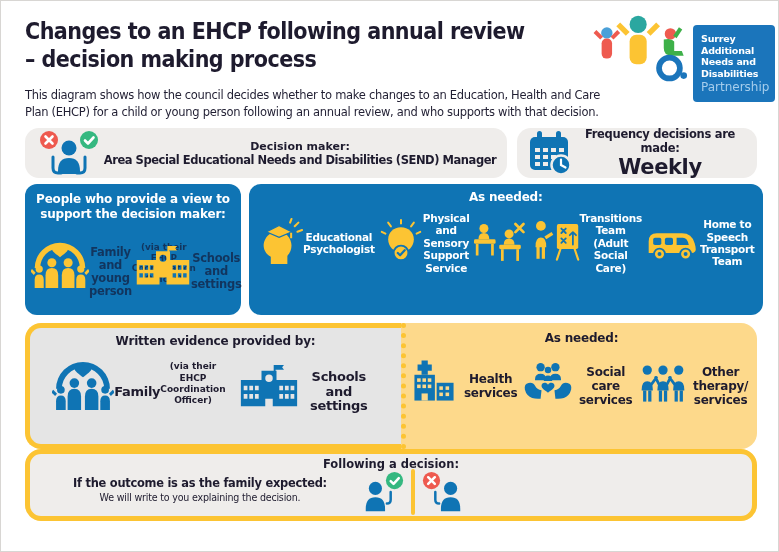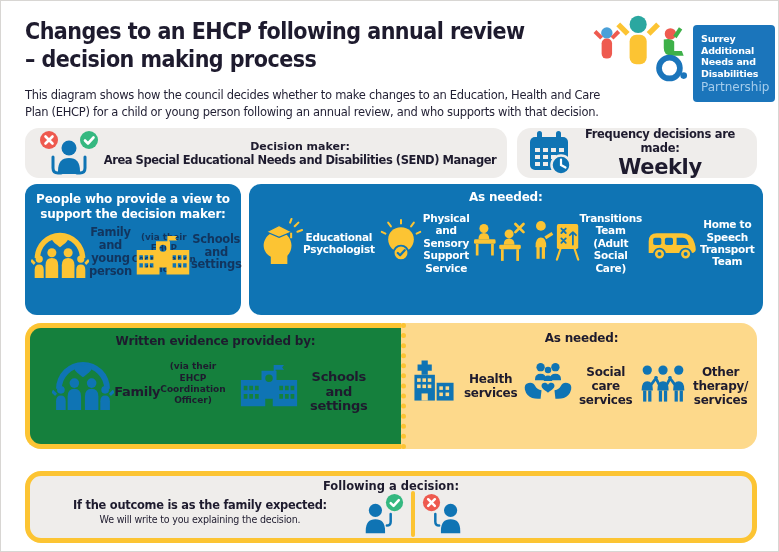--- a/index.html
+++ b/index.html
@@ -32,39 +32,39 @@
   .dm .lbl{font-size:11px;font-weight:800;}
   .dm .val{font-size:11.5px;font-weight:800;letter-spacing:-0.45px;white-space:nowrap;}
   
   .row2{top:183px;height:131px;gap:8px;}
   .providers{width:222px;box-sizing:border-box;padding:8px 6px;}
   .asneeded{flex:1;box-sizing:border-box;padding:6px 6px;}
   .bt{color:#fff;font-weight:800;font-size:12px;text-align:center;line-height:1.25;letter-spacing:-0.2px;}
   .items{display:flex;justify-content:space-around;margin-top:4px;}
   .item{display:flex;flex-direction:row;align-items:center;text-align:center;}
   .icon-slot{height:52px;display:flex;align-items:flex-end;justify-content:center;}
-  .navy-label{color:#12355e;font-weight:800;font-size:11.5px;line-height:1.12;letter-spacing:-0.3px;margin-top:0;}
+  .navy-label{color:#12355e;font-weight:800;font-size:11.5px;line-height:1.12;letter-spacing:-0.3px;margin-top:20px;}
   .navy-sub{color:#12355e;font-weight:800;font-size:8.8px;line-height:1.2;margin-top:3px;}
   .items6{display:flex;margin-top:2px;}
   .items6 .item{flex:1;padding:0 2px;}
   .items6 .icon-slot{height:50px;}
   .white-label{color:#fff;font-weight:800;font-size:10.5px;line-height:1.18;letter-spacing:-0.25px;margin-top:5px;}
   
   .row3{top:322px;height:126px;}
-  .evidence-left{width:376px;box-sizing:border-box;background:#15803d;
+  .evidence-left{width:376px;box-sizing:border-box;background:#e5e5e5;
                  border:5px solid #fcc433;border-right:none;border-radius:16px 0 0 16px;
                  padding:6px 4px;}
   .evidence-right{flex:1;background:#fdd98b;border-left:5px dotted #fcc433;
                   border-radius:0 16px 16px 0;box-sizing:border-box;padding:8px 4px;}
   .dk-title{font-weight:800;font-size:12px;text-align:center;color:#1e1b2e;letter-spacing:-0.2px;}
   .ev-label{font-weight:800;font-size:13px;color:#1e1b2e;letter-spacing:-0.3px;line-height:1.12;margin-top:18px;}
   .ev-sub{font-weight:800;font-size:9px;color:#1e1b2e;line-height:1.25;margin-top:2px;}
   .an-label{font-weight:800;font-size:12px;color:#1e1b2e;letter-spacing:-0.25px;line-height:1.15;margin-top:17px;max-width:96px;}
   
-  .row4{top:470px;height:72px;background:#efedeb;border:5px solid #fcc433;border-radius:16px;
+  .row4{top:448px;height:72px;background:#efedeb;border:5px solid #fcc433;border-radius:16px;
         box-sizing:border-box;display:flex;align-items:center;padding:10px 10px 2px 10px;}
   .fd-title{position:absolute;top:3px;left:50%;transform:translateX(-50%);
             font-size:11.5px;font-weight:800;white-space:nowrap;}
   .oc-text{text-align:center;min-width:0;}
   .oc-left{flex:0 0 320px;}
   .oc-right{flex:1;}
   .oc-h{font-size:13px;font-weight:800;letter-spacing:-0.3px;white-space:nowrap;
         transform:scaleX(.88);transform-origin:center;}
   .oc-b{font-size:10px;letter-spacing:-0.2px;white-space:nowrap;margin-top:2px;
         transform:scaleX(.95);transform-origin:center;}

